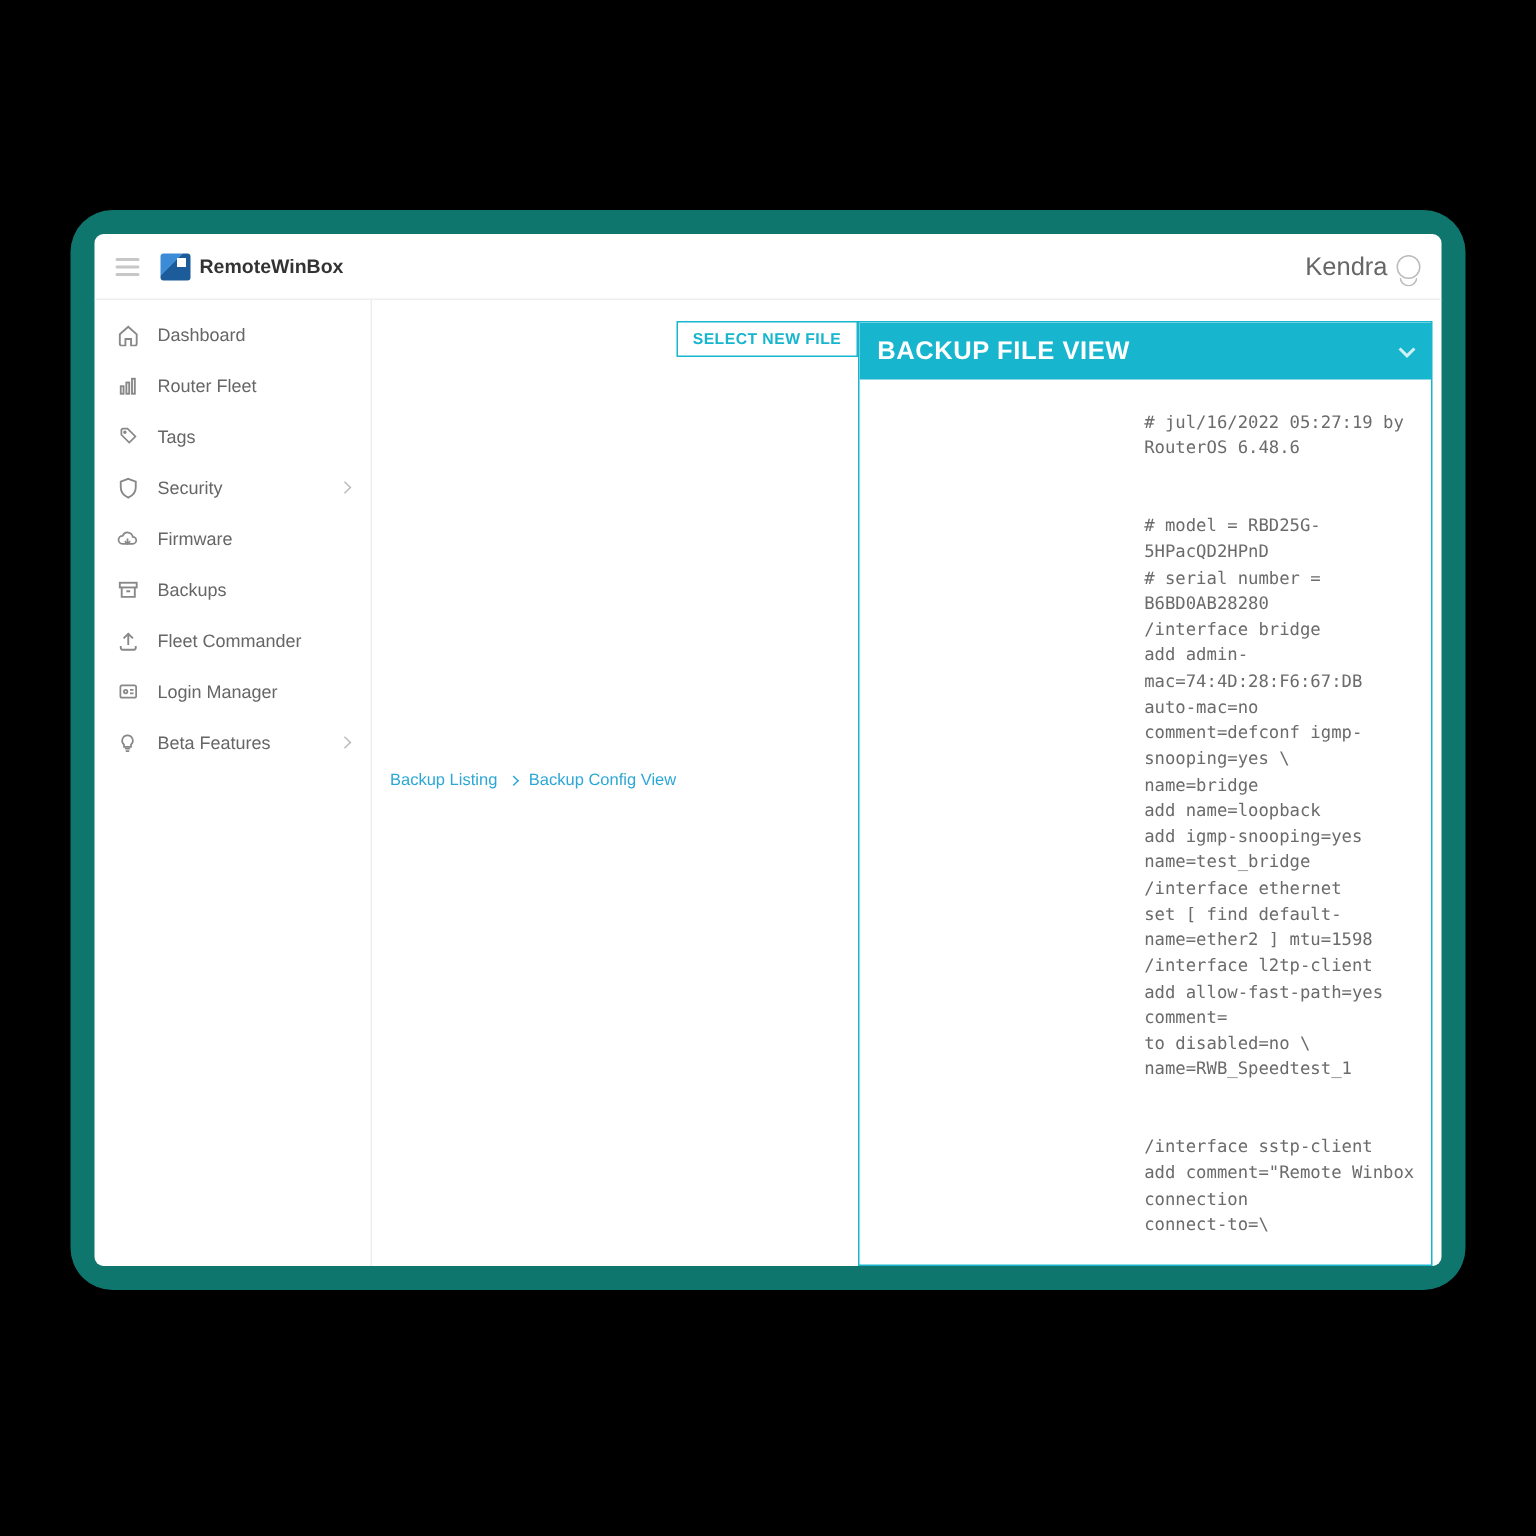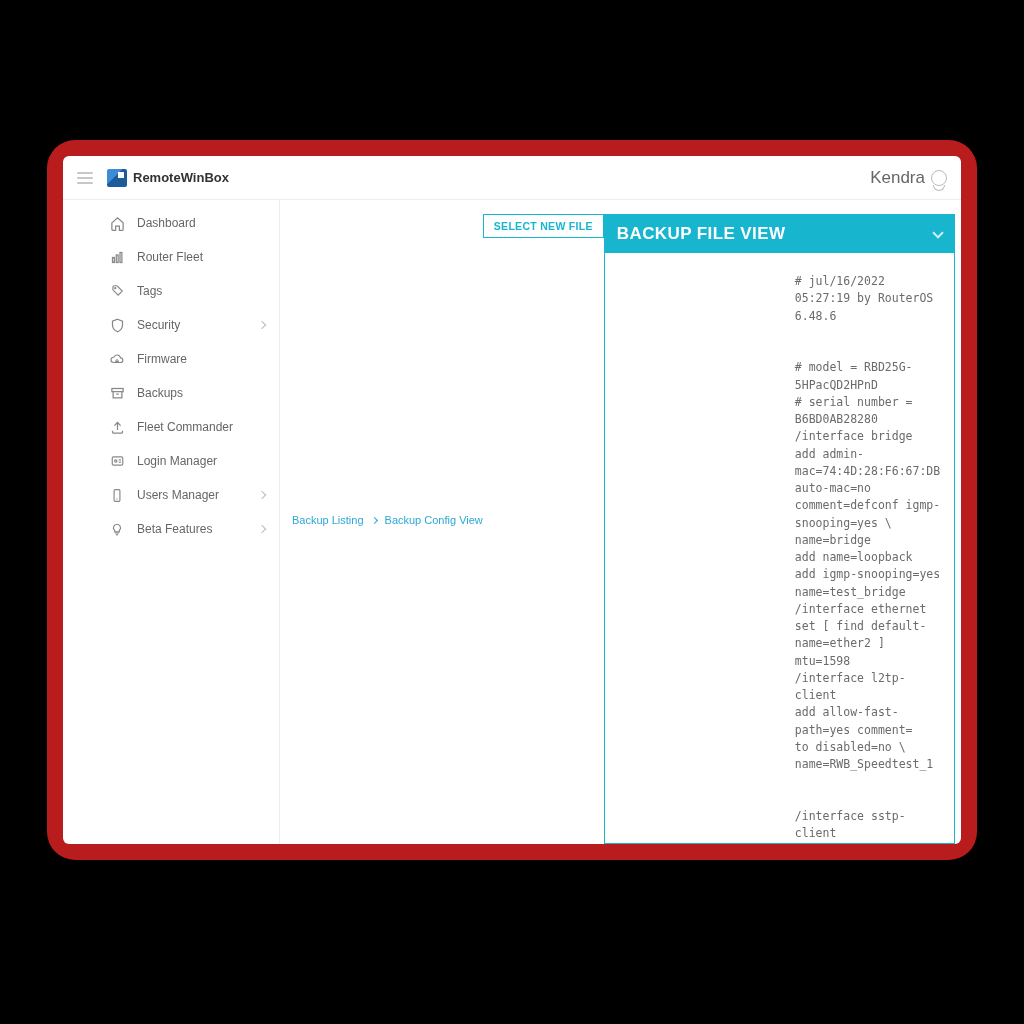--- a/index.html
+++ b/index.html
@@ -6,21 +6,21 @@
   body {
     background: #000;
     font-family: -apple-system, BlinkMacSystemFont, "Segoe UI", Arial, sans-serif;
     width: 1024px; height: 1024px;
     display: flex; align-items: flex-start; justify-content: center;
     padding-top: 140px;
   }
   .tablet-frame {
     width: 930px;
     height: 720px;
-    background: #b91c1c;
+    background: #0f766e;
     border-radius: 28px;
     padding: 16px;
     box-shadow: 0 8px 28px rgba(0,0,0,0.5);
   }
   .screen {
     background: #fff;
     width: 100%; height: 100%;
     border-radius: 6px;
     overflow: hidden;
     display: flex; flex-direction: column;
@@ -51,21 +51,21 @@
   .logo-mark::after{
     content:""; position:absolute; inset:3px 3px auto auto;
     width:6px;height:6px;background:#fff;
   }
   .brand { font-weight: 700; color: #333; font-size: 13px; }
   .top-spacer { flex: 1; }
   .user-name { color: #666; font-size: 17px; margin-right: 6px; }
   .avatar-ic { width: 16px; height: 16px; border: 1.5px solid #bbb; border-radius: 50%; position: relative; }
   .avatar-ic::after{content:"";position:absolute;width:10px;height:5px;border:1.5px solid #bbb;border-top:none;border-radius:0 0 8px 8px;left:1px;top:14px;}
 
-  .body { flex:1; display:flex; overflow:hidden;padding-left:32px; }
+  .body { flex:1; display:flex; overflow:hidden; }
   .sidebar {
     width: 185px;
     border-right: 1px solid #eee;
     padding-top: 6px;
   }
   .nav-item {
     display: flex; align-items: center;
     height: 34px;
     padding: 0 14px;
     color: #666;
@@ -229,30 +229,20 @@
         <div class="nav-item">
           <span class="ic">
               <svg width="15" height="14" viewBox="0 0 24 24" fill="none" stroke="currentColor" stroke-width="2">
                 <rect x="3" y="5" width="18" height="14" rx="2"></rect>
                 <circle cx="9" cy="12" r="2"></circle>
                 <line x1="14" y1="10" x2="18" y2="10"></line>
                 <line x1="14" y1="14" x2="18" y2="14"></line>
               </svg>
             </span>
           <span>Login Manager</span>
-        </div>
-        <div class="nav-item">
-          <span class="ic">
-              <svg width="14" height="15" viewBox="0 0 24 24" fill="none" stroke="currentColor" stroke-width="2">
-                <rect x="7" y="2" width="10" height="20" rx="2"></rect>
-                <line x1="11" y1="18" x2="13" y2="18"></line>
-              </svg>
-            </span>
-          <span>Users Manager</span>
-          <span class="chev"></span>
         </div>
         <div class="nav-item">
           <span class="ic">
               <svg width="14" height="15" viewBox="0 0 24 24" fill="none" stroke="currentColor" stroke-width="2">
                 <path d="M9 18h6"></path>
                 <path d="M10 21h4"></path>
                 <path d="M12 3a6 6 0 0 0-4 10.5V16h8v-2.5A6 6 0 0 0 12 3z"></path>
               </svg>
             </span>
           <span>Beta Features</span>

